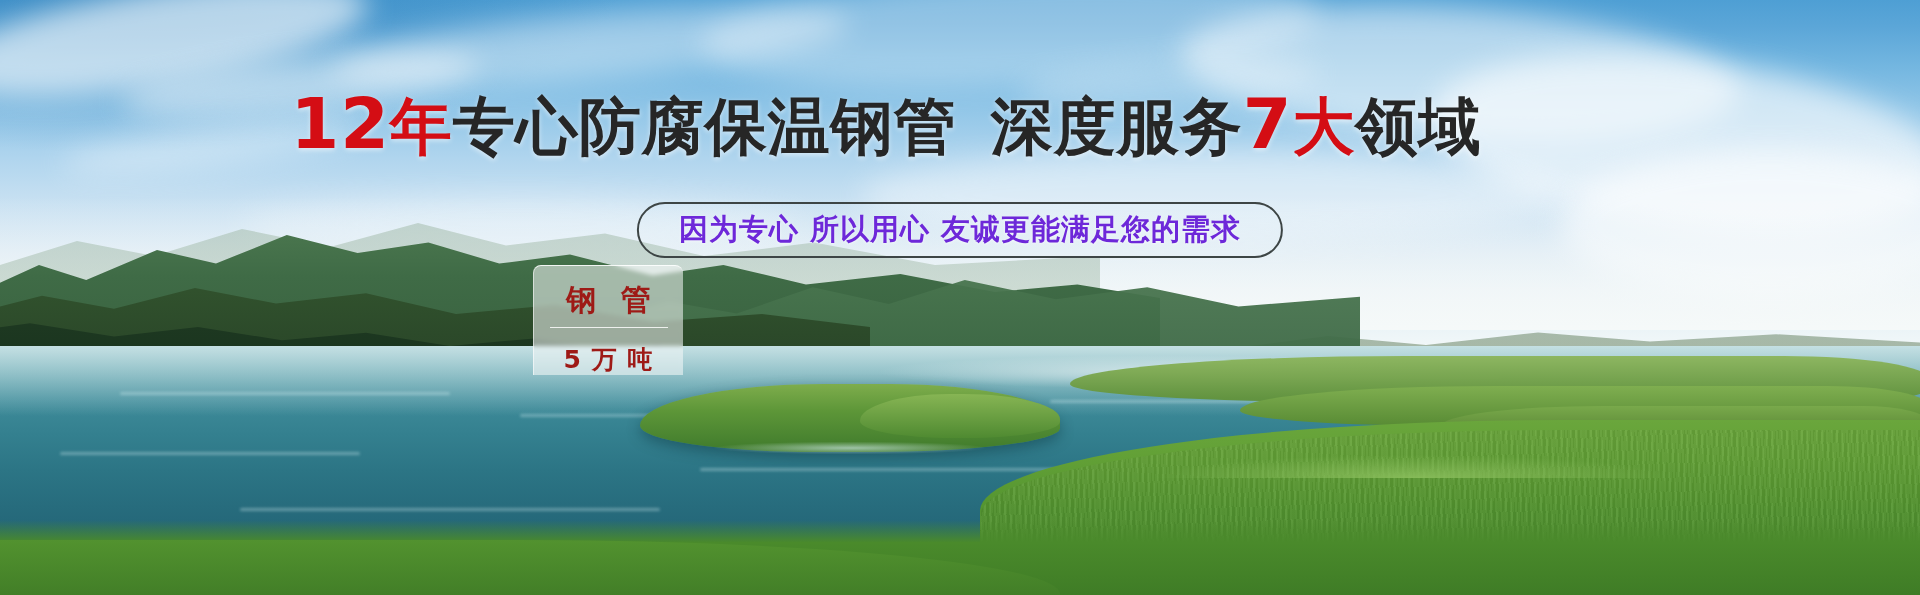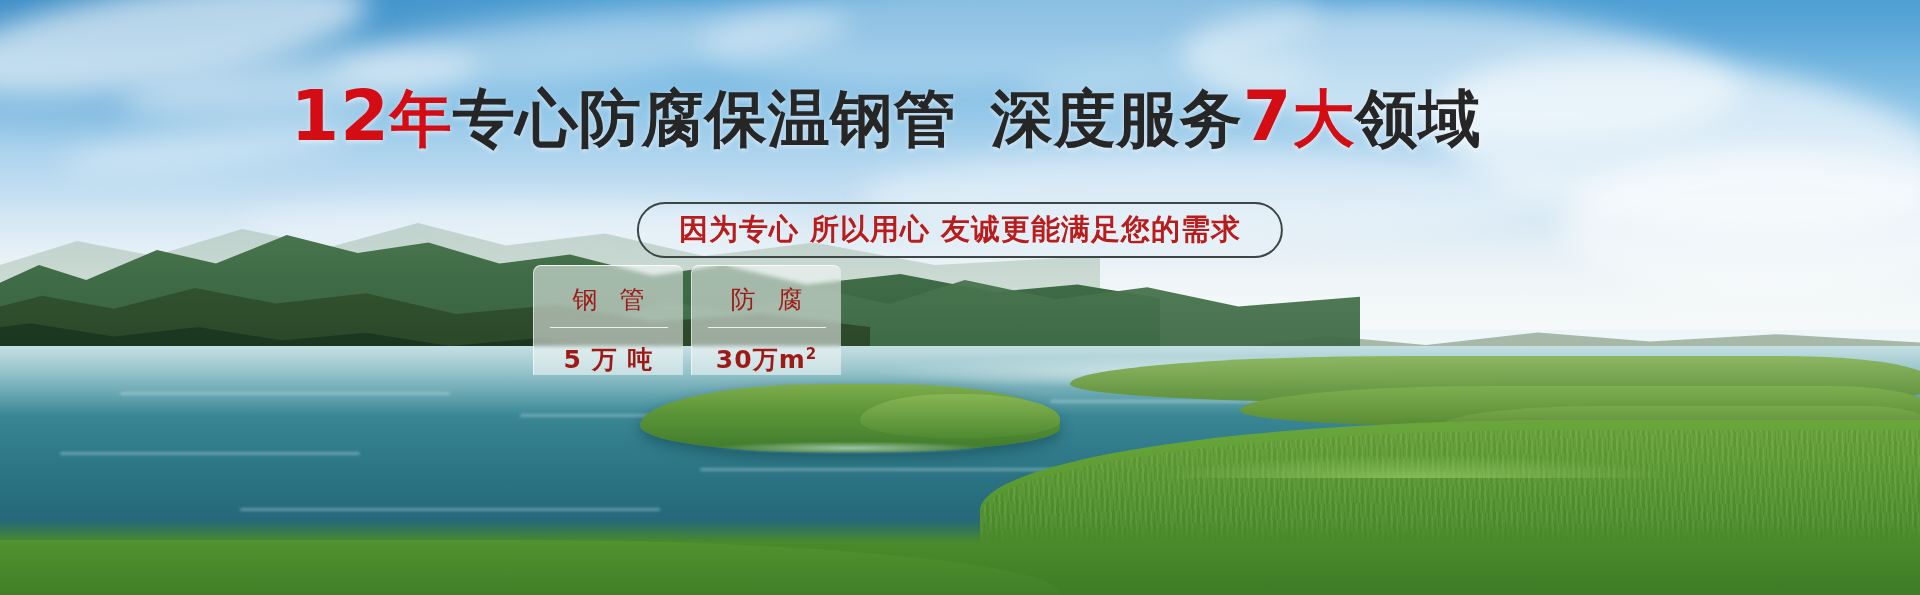--- a/index.html
+++ b/index.html
@@ -179,60 +179,60 @@
     position:absolute; left:980px; top:430px; width:940px; height:165px;
     background:
       repeating-linear-gradient(86deg, rgba(255,255,255,.05) 0 2px, rgba(0,0,0,.05) 2px 5px),
       repeating-linear-gradient(-84deg, rgba(255,255,255,.04) 0 3px, rgba(0,0,0,.04) 3px 7px);
     border-radius:62% 0 0 0 / 52% 0 0 0;
     opacity:.75;
   }
 
   
   .headline {
-    position:absolute; left:0; top:84px; width:1772px;
+    position:absolute; left:0; top:92px; width:1772px;
     text-align:center; white-space:nowrap;
     font-size:62px; line-height:64px; font-weight:bold;
     letter-spacing:1px;
     color:#262626;
     text-shadow:0 2px 5px rgba(255,255,255,.55);
   }
   .headline .hl-red { color:#d40d14; }
   .headline .hl-num { font-size:70px; }
   .headline .hl-gap { display:inline-block; width:34px; }
 
   
   .pill {
     position:absolute; left:50%; top:202px; transform:translateX(-50%);
     padding:8px 40px 10px;
     border:2px solid #3d4545;
     border-radius:30px;
     font-size:29px; line-height:34px; font-weight:bold;
-    color:#b91c1c; white-space:nowrap; letter-spacing:1px;
+    color:#6d28d9; white-space:nowrap; letter-spacing:1px;
     text-shadow:0 1px 3px rgba(255,255,255,.6);
   }
 
   
   .cards {
     position:absolute; left:533px; top:265px;
     display:flex; gap:8px;
   }
   .card {
     width:150px; height:110px;
     background:rgba(244,248,248,.56);
     border-top:1px solid rgba(255,255,255,.85);
     border-left:1px solid rgba(255,255,255,.55);
     border-radius:8px 8px 0 0;
     display:flex; flex-direction:column;
     align-items:center; justify-content:flex-start;
     padding-top:20px;
     backdrop-filter:blur(2px);
   }
   .card-title {
-    font-size:25px; line-height:28px; font-weight:normal;
+    font-size:30px; line-height:28px; font-weight:bold;
     color:#9e1a16; letter-spacing:7px; text-indent:7px;
   }
   .card-sep {
     width:118px; height:1px; margin:13px 0 0;
     background:rgba(255,255,255,.82);
   }
   .card-value {
     margin-top:12px;
     font-size:25px; line-height:28px; font-weight:bold;
     color:#9e1a16; letter-spacing:1px; white-space:nowrap;
@@ -297,22 +297,17 @@
   <div class="pill">因为专心 所以用心  友诚更能满足您的需求</div>
 
   <div class="cards">
 
     <div class="card">
       <div class="card-title">钢 管</div>
       <div class="card-sep"></div>
       <div class="card-value"><span>5 万 吨</span><sup></sup></div>
     </div>
 
-    <div class="card">
-      <div class="card-title">防 腐</div>
-      <div class="card-sep"></div>
-      <div class="card-value"><span>30万m</span><sup>2</sup></div>
-    </div>
 
 
   </div>
 
 </div>
 
 </body></html>

